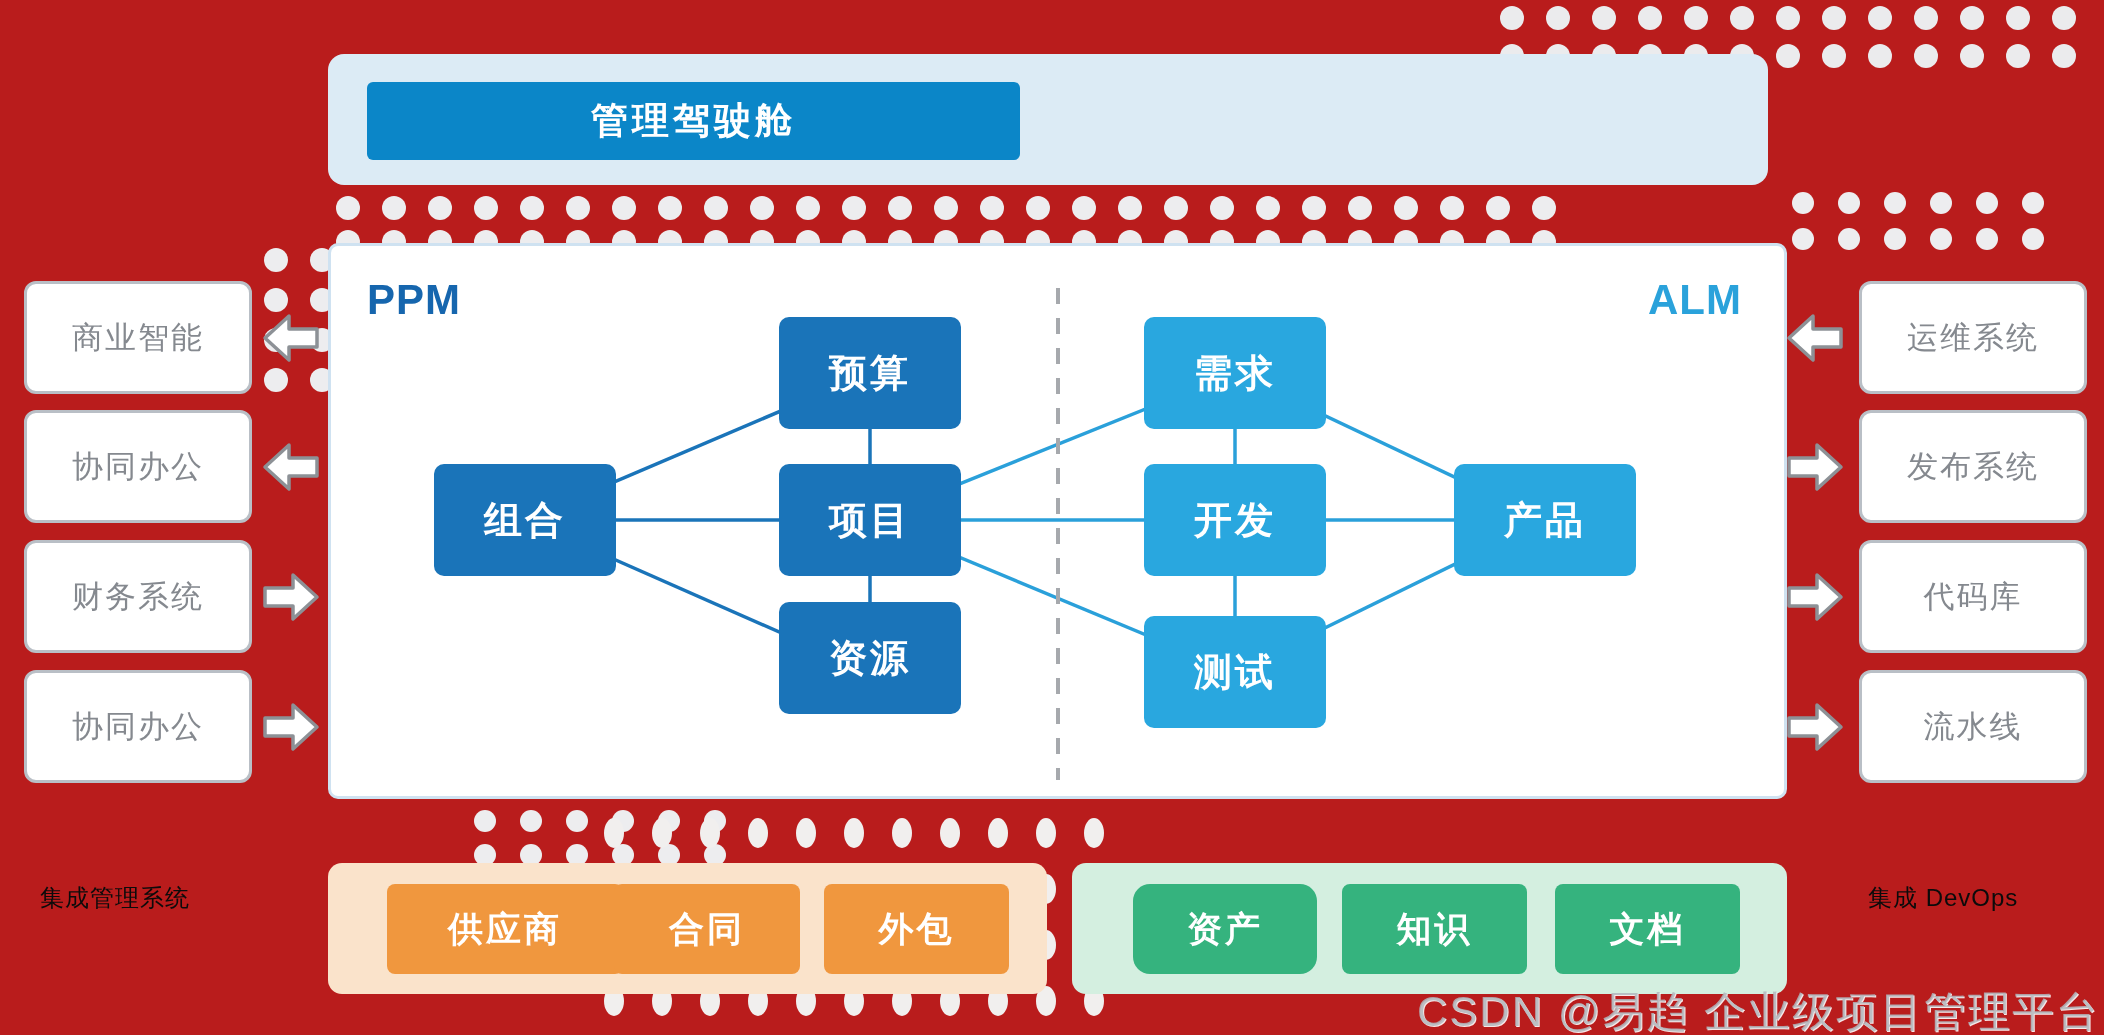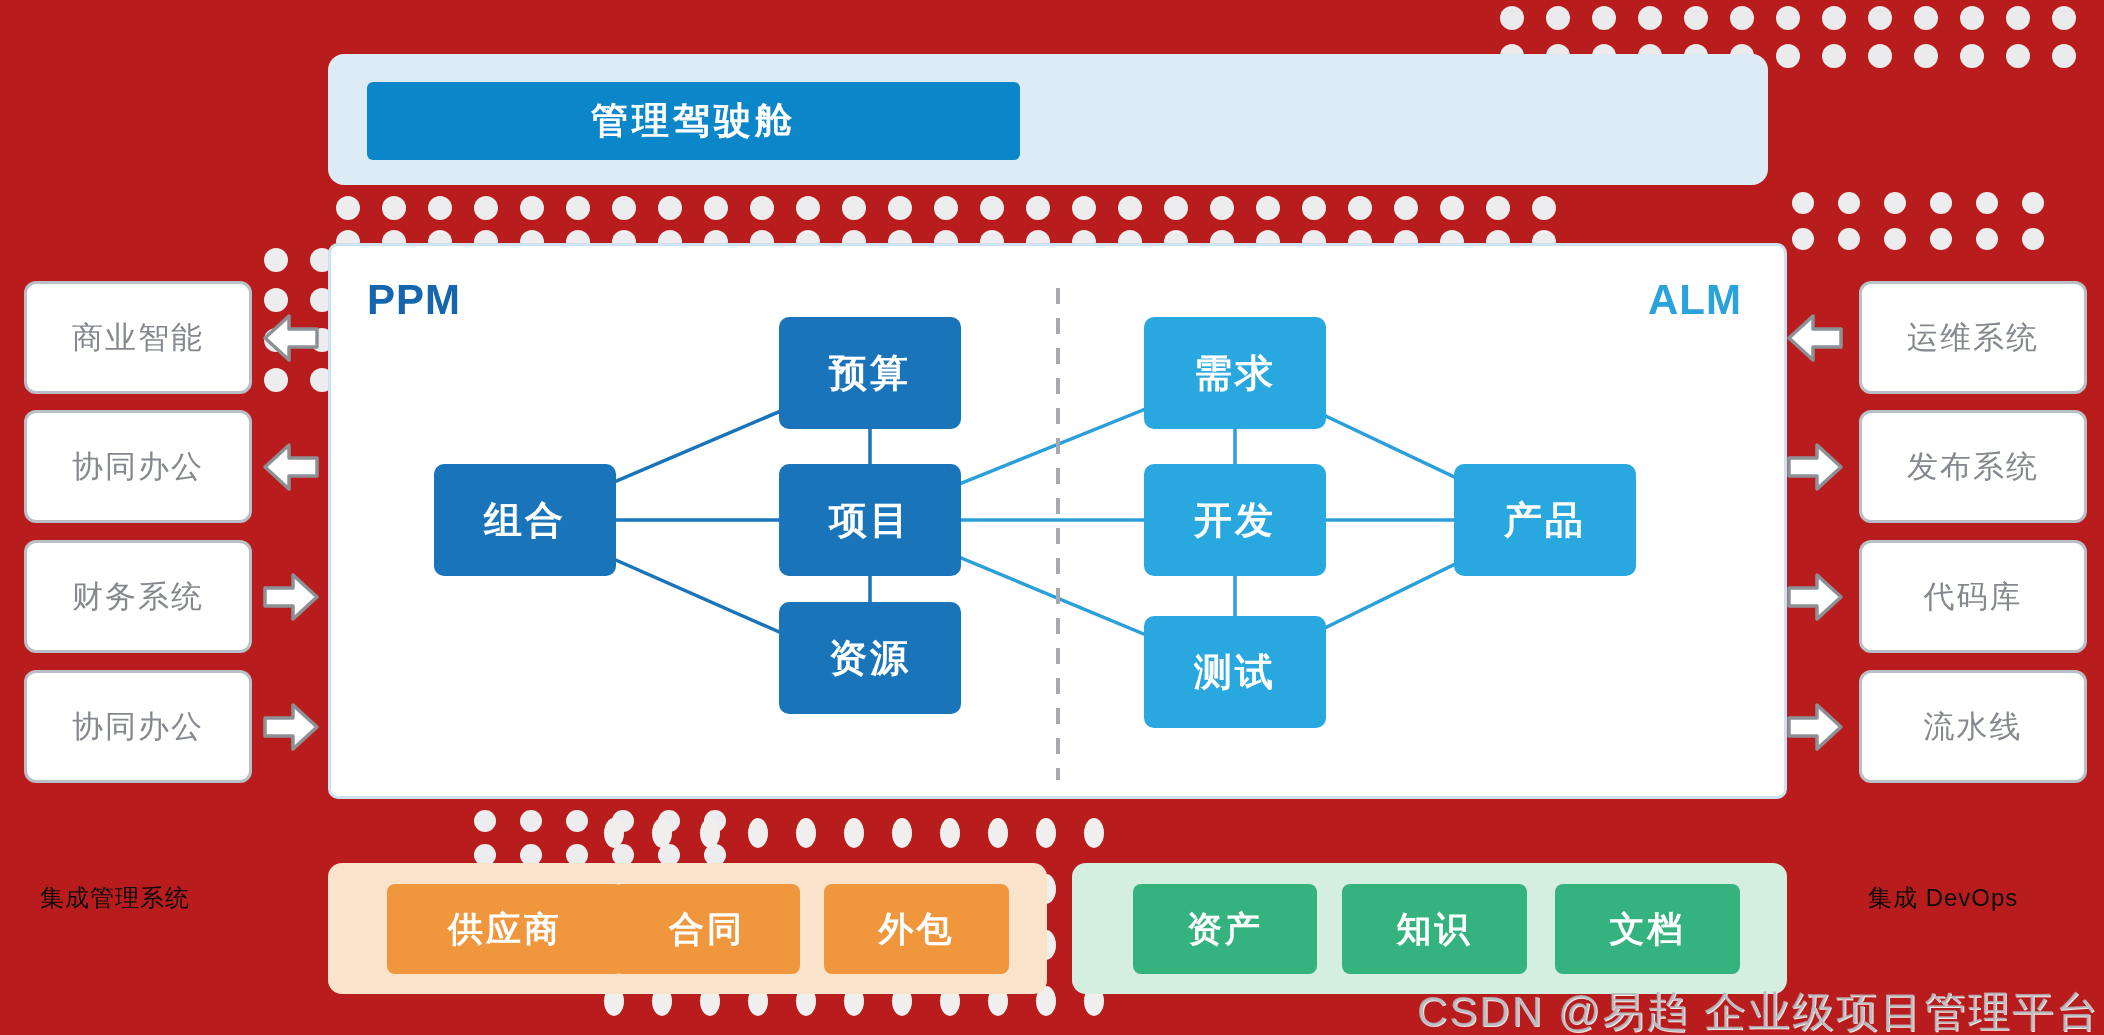--- a/index.html
+++ b/index.html
@@ -322,19 +322,19 @@
 
   <div class="group-label" style="left:40px;top:840px;">集成管理系统</div>
   <div class="group-label" style="left:1868px;top:840px;">集成 DevOps</div>
 
   <div class="bottom-panel orange"></div>
   <div class="bottom-panel green"></div>
   <div id="bottom-boxes">
       <div class="bottom-box orange" style="left: 355px; width: 236px; margin-left: 32px;">供应商</div>
       <div class="bottom-box orange" style="left: 614px; width: 186px;">合同</div>
       <div class="bottom-box orange" style="left: 824px; width: 185px;">外包</div>
-      <div class="bottom-box green" style="left: 1133px; width: 184px;">资产</div>
+      <div class="bottom-box green" style="left: 1133px; width: 184px; border-radius: 17px;">资产</div>
       <div class="bottom-box green" style="left: 1342px; width: 185px;">知识</div>
       <div class="bottom-box green" style="left: 1555px; width: 185px;">文档</div>
     </div>
 
   <div class="watermark">CSDN @易趋 企业级项目管理平台</div>
 </div>
 
 </body></html>

